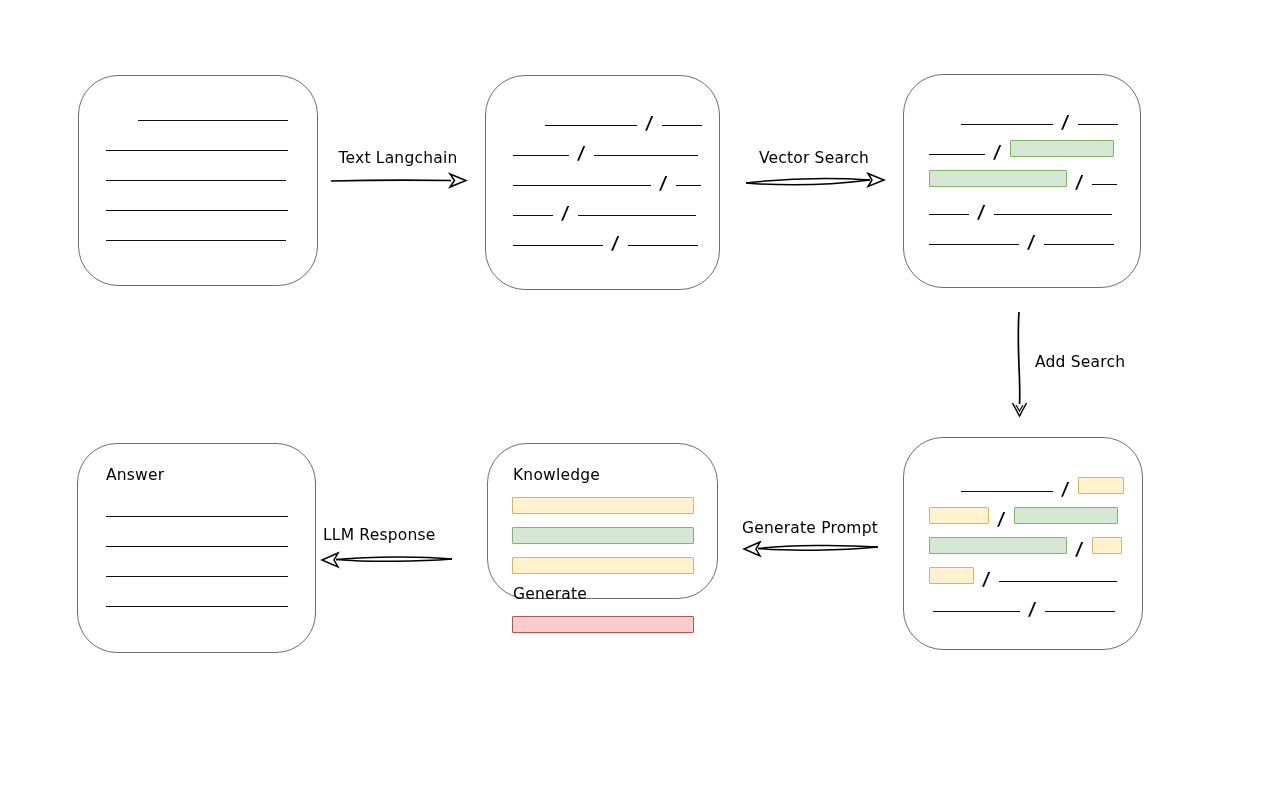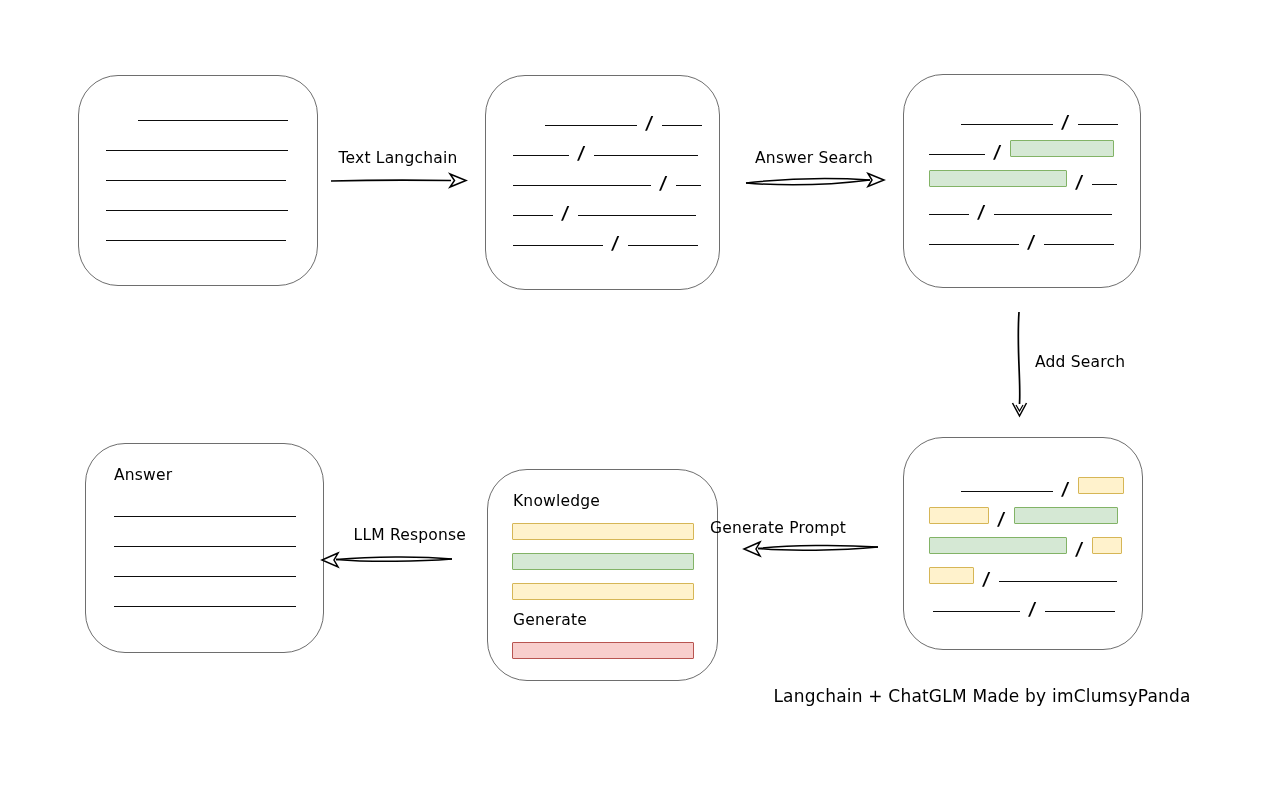--- a/index.html
+++ b/index.html
@@ -128,34 +128,34 @@
           <span class="hline" style="width: 118px;"></span>
         </div>
         <div class="row" style="margin-left: 4px;">
           <span class="hline" style="width: 87px;"></span>
           <span class="slash">/</span>
           <span class="hline" style="width: 70px;"></span>
         </div>
       </div>
   </div>
 
-  <div class="box" style="left:487px;top:443px;width:231px;height:212px;margin-top:26px;">
+  <div class="box" style="left:487px;top:443px;width:231px;height:156px;">
     <div class="box-title" style="top:22px;">Knowledge</div>
     <div class="bars" style="top:53px;">
         <div class="bar" style="width: 182px; background: rgb(255, 242, 204); border-color: rgb(214, 182, 86);"></div>
         <div class="bar" style="width: 182px; background: rgb(213, 232, 212); border-color: rgb(130, 179, 102);"></div>
         <div class="bar" style="width: 182px; background: rgb(255, 242, 204); border-color: rgb(214, 182, 86);"></div>
       </div>
     <div class="box-title" style="top:141px;">Generate</div>
     <div class="bars" style="top:172px;">
         <div class="bar" style="width: 182px; background: rgb(248, 206, 204); border-color: rgb(184, 84, 80);"></div>
       </div>
   </div>
 
-  <div class="box" style="left:85px;top:443px;width:239px;height:210px;">
+  <div class="box" style="left:77px;top:443px;width:239px;height:210px;">
     <div class="box-title" style="left:28px;top:22px;">Answer</div>
     <div class="rows" style="top:45px;left:28px;">
         <div class="row" style="margin-left: 0px;">
           <span class="hline" style="width: 182px;"></span>
         </div>
         <div class="row" style="margin-left: 0px;">
           <span class="hline" style="width: 182px;"></span>
         </div>
         <div class="row" style="margin-left: 0px;">
           <span class="hline" style="width: 182px;"></span>
@@ -192,19 +192,18 @@
     </g>
 
     <g stroke="#000" fill="none" stroke-width="1.5">
       <path d="M452,559 C420,556 372,556.5 336,559.5"></path>
       <path d="M452,559 C420,561.5 372,562.5 336,559.5"></path>
       <polygon points="338,553 322,560 338,567 334,560" fill="#fff" stroke-width="1.5"></polygon>
     </g>
   </svg>
 
   <div class="arrow-label" style="left:330px;top:149px;width:136px;text-align:center;">Text Langchain</div>
-  <div class="arrow-label" style="left:744px;top:149px;width:140px;text-align:center;">Answer Search</div>
+  <div class="arrow-label" style="left:744px;top:149px;width:140px;text-align:center;">Vector Search</div>
   <div class="arrow-label" style="left:1035px;top:353px;">Add Search</div>
-  <div class="arrow-label" style="left:696px;top:519px;width:150px;text-align:right;">Generate Prompt</div>
-  <div class="arrow-label" style="left:331px;top:526px;width:135px;text-align:right;">LLM Response</div>
-
-  <div class="caption">Langchain + ChatGLM Made by imClumsyPanda</div>
+  <div class="arrow-label" style="left:735px;top:519px;width:150px;text-align:center;">Generate Prompt</div>
+  <div class="arrow-label" style="left:323px;top:526px;width:135px;text-align:left;">LLM Response</div>
+
 </div>
 
 </body></html>

